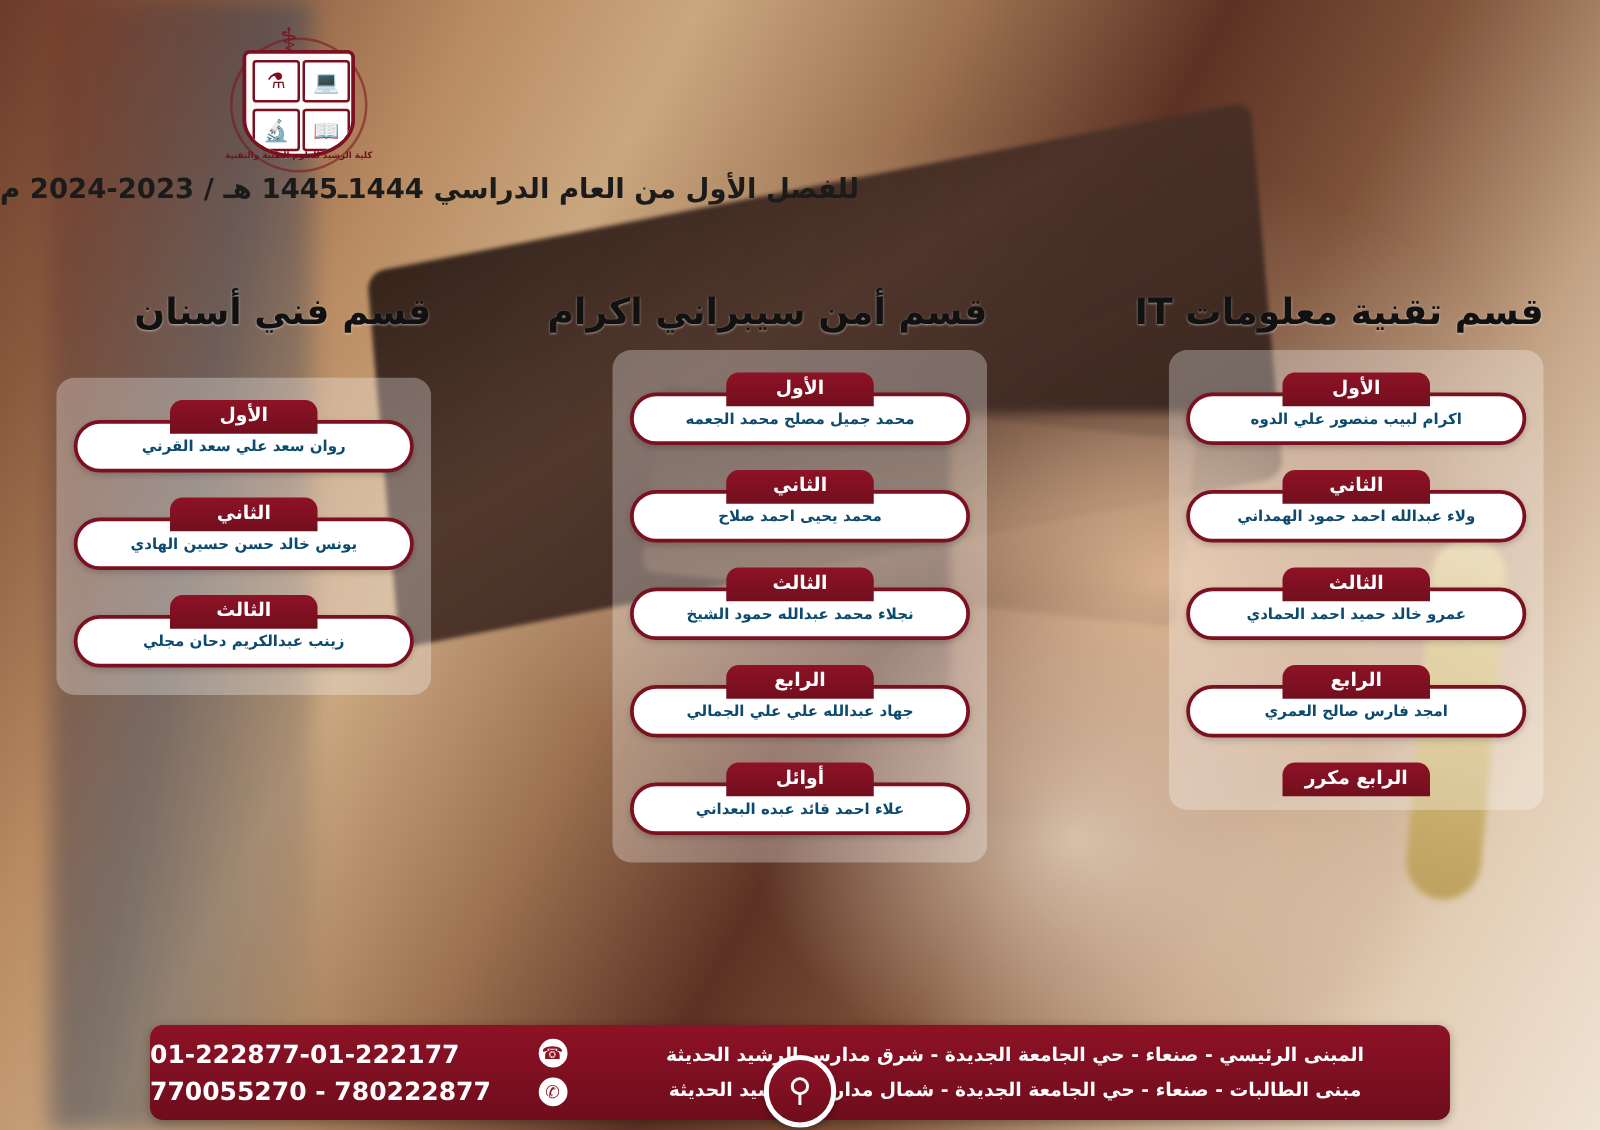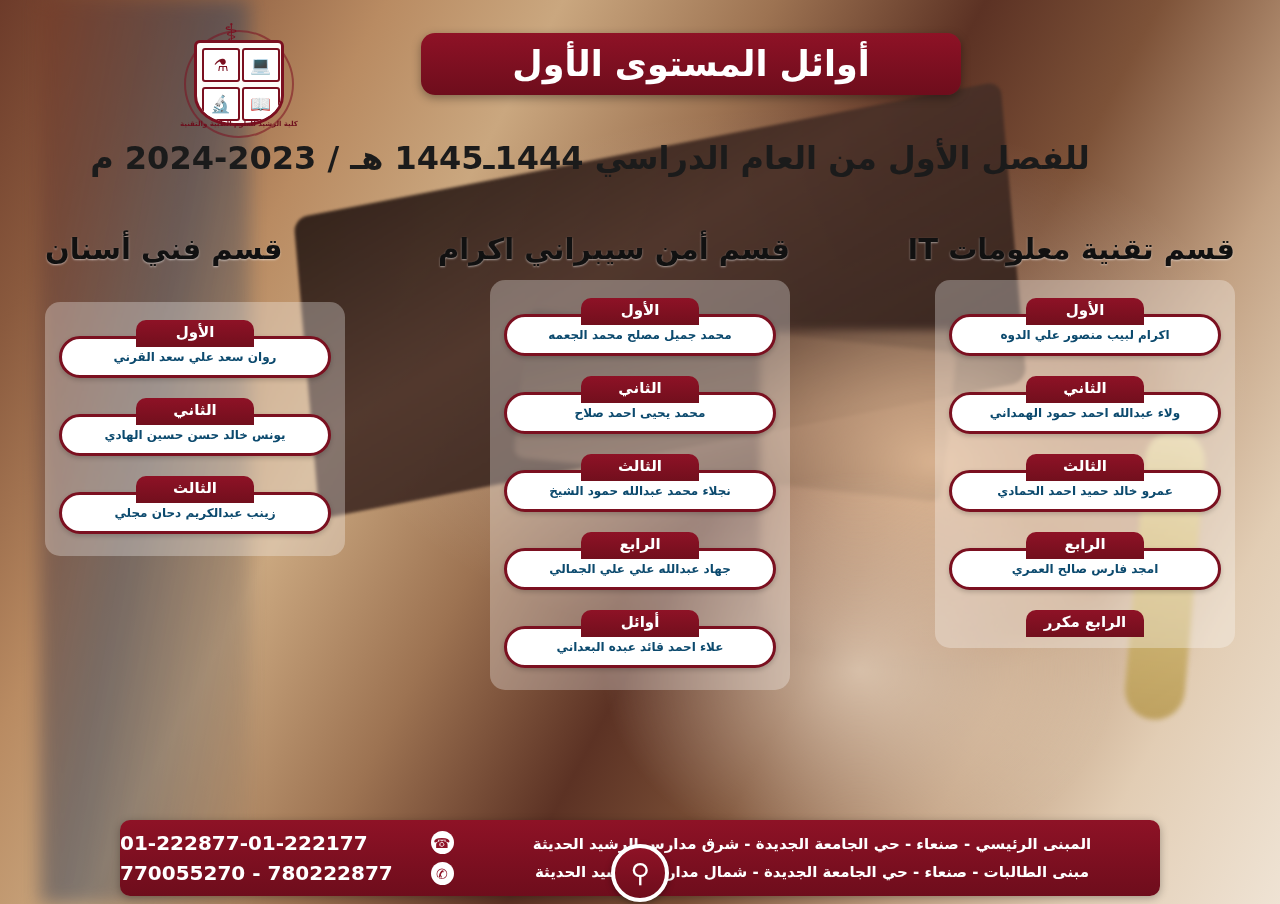--- a/index.html
+++ b/index.html
@@ -100,34 +100,34 @@
     background: linear-gradient(180deg, #8e1226 0%, #6e0d1c 100%);
     border-radius: 14px;
     box-shadow: 0 3px 10px rgba(0,0,0,.35);
     display: flex; align-items: center; justify-content: center;
   }
   .title-banner span {
     color: #fff; font-size: 35px; font-weight: bold; letter-spacing: 1px;
   }
   .subtitle {
     position: absolute; left: 0; top: 138px; width: 1180px;
-    text-align: center;
-    font-size: 32px; font-weight: bold; color: #1b1b1b;
+    text-align: left;
+    font-size: 22px; font-weight: bold; color: #1b1b1b;
     line-height: 1.25;
   }
 
   
   .columns {
     position: absolute; left: 0; top: 232px; width: 1280px; height: 580px;
     display: flex; flex-direction: row; justify-content: space-between;
     padding: 0 45px;
   }
   .col { width: 300px; position: relative; }
   .col-head {
-    text-align: left; font-size: 29px; font-weight: bold; color: #111;
+    text-align: right; font-size: 29px; font-weight: bold; color: #111;
     text-shadow: 0 1px 2px rgba(255,255,255,.5);
     margin-bottom: 14px; white-space: nowrap;
   }
   .col-body {
     background: rgba(255,255,255,.30);
     border-radius: 15px;
     padding: 18px 14px 22px;
     backdrop-filter: blur(1px);
   }
   .entry { margin-bottom: 20px; }
@@ -213,23 +213,20 @@
       <div class="logo-shield">
         <div class="q q1">⚗</div>
         <div class="q q2">💻</div>
         <div class="q q3">🔬</div>
         <div class="q q4">📖</div>
       </div>
       <div class="logo-text">كلية الرشيد للعلوم الطبية والتقنية</div>
     </div>
   </div>
 
-  <div class="title-banner">
-    <span>أوائل المستوى الأول</span>
-  </div>
   <div class="subtitle">للفصل الأول من العام الدراسي  1444ـ1445 هـ / 2023-2024 م</div>
 
   <div class="columns">
 
     <div class="col col-it">
       <div class="col-head">قسم تقنية معلومات IT</div>
       <div class="col-body">
         <div class="entry">
           <div class="rank">الأول</div>
           <div class="name">اكرام لبيب منصور علي الدوه</div>

